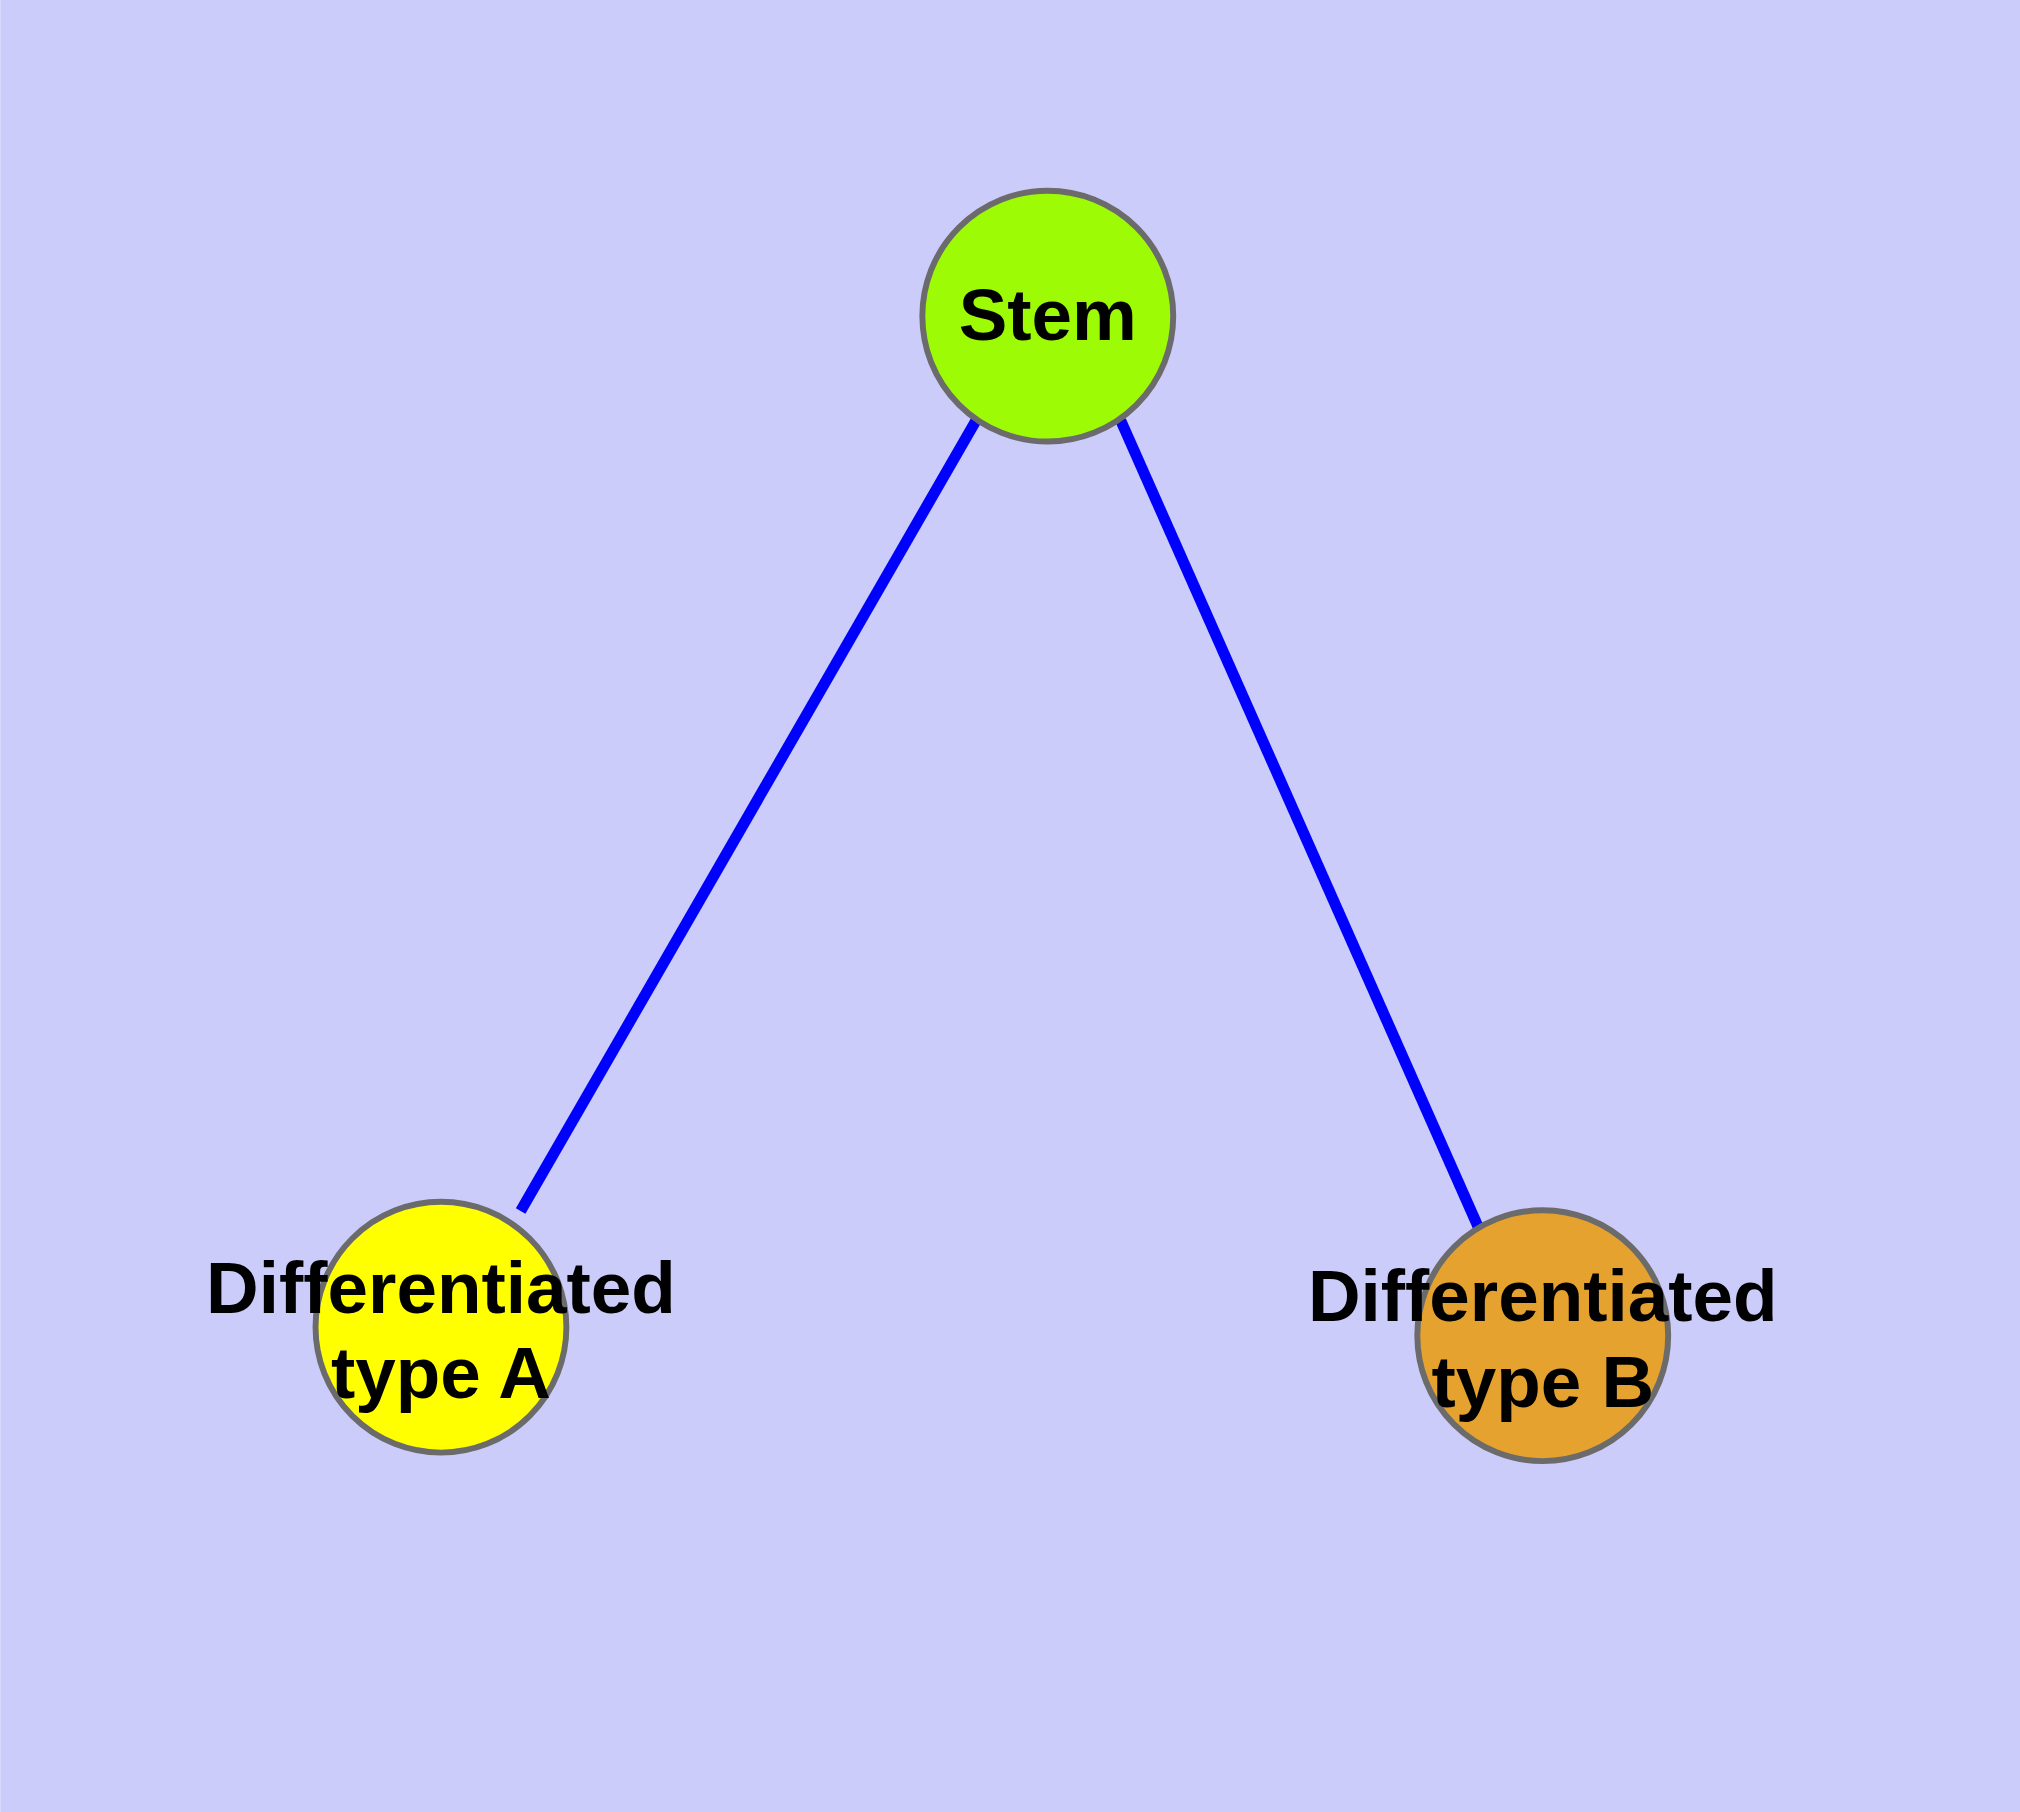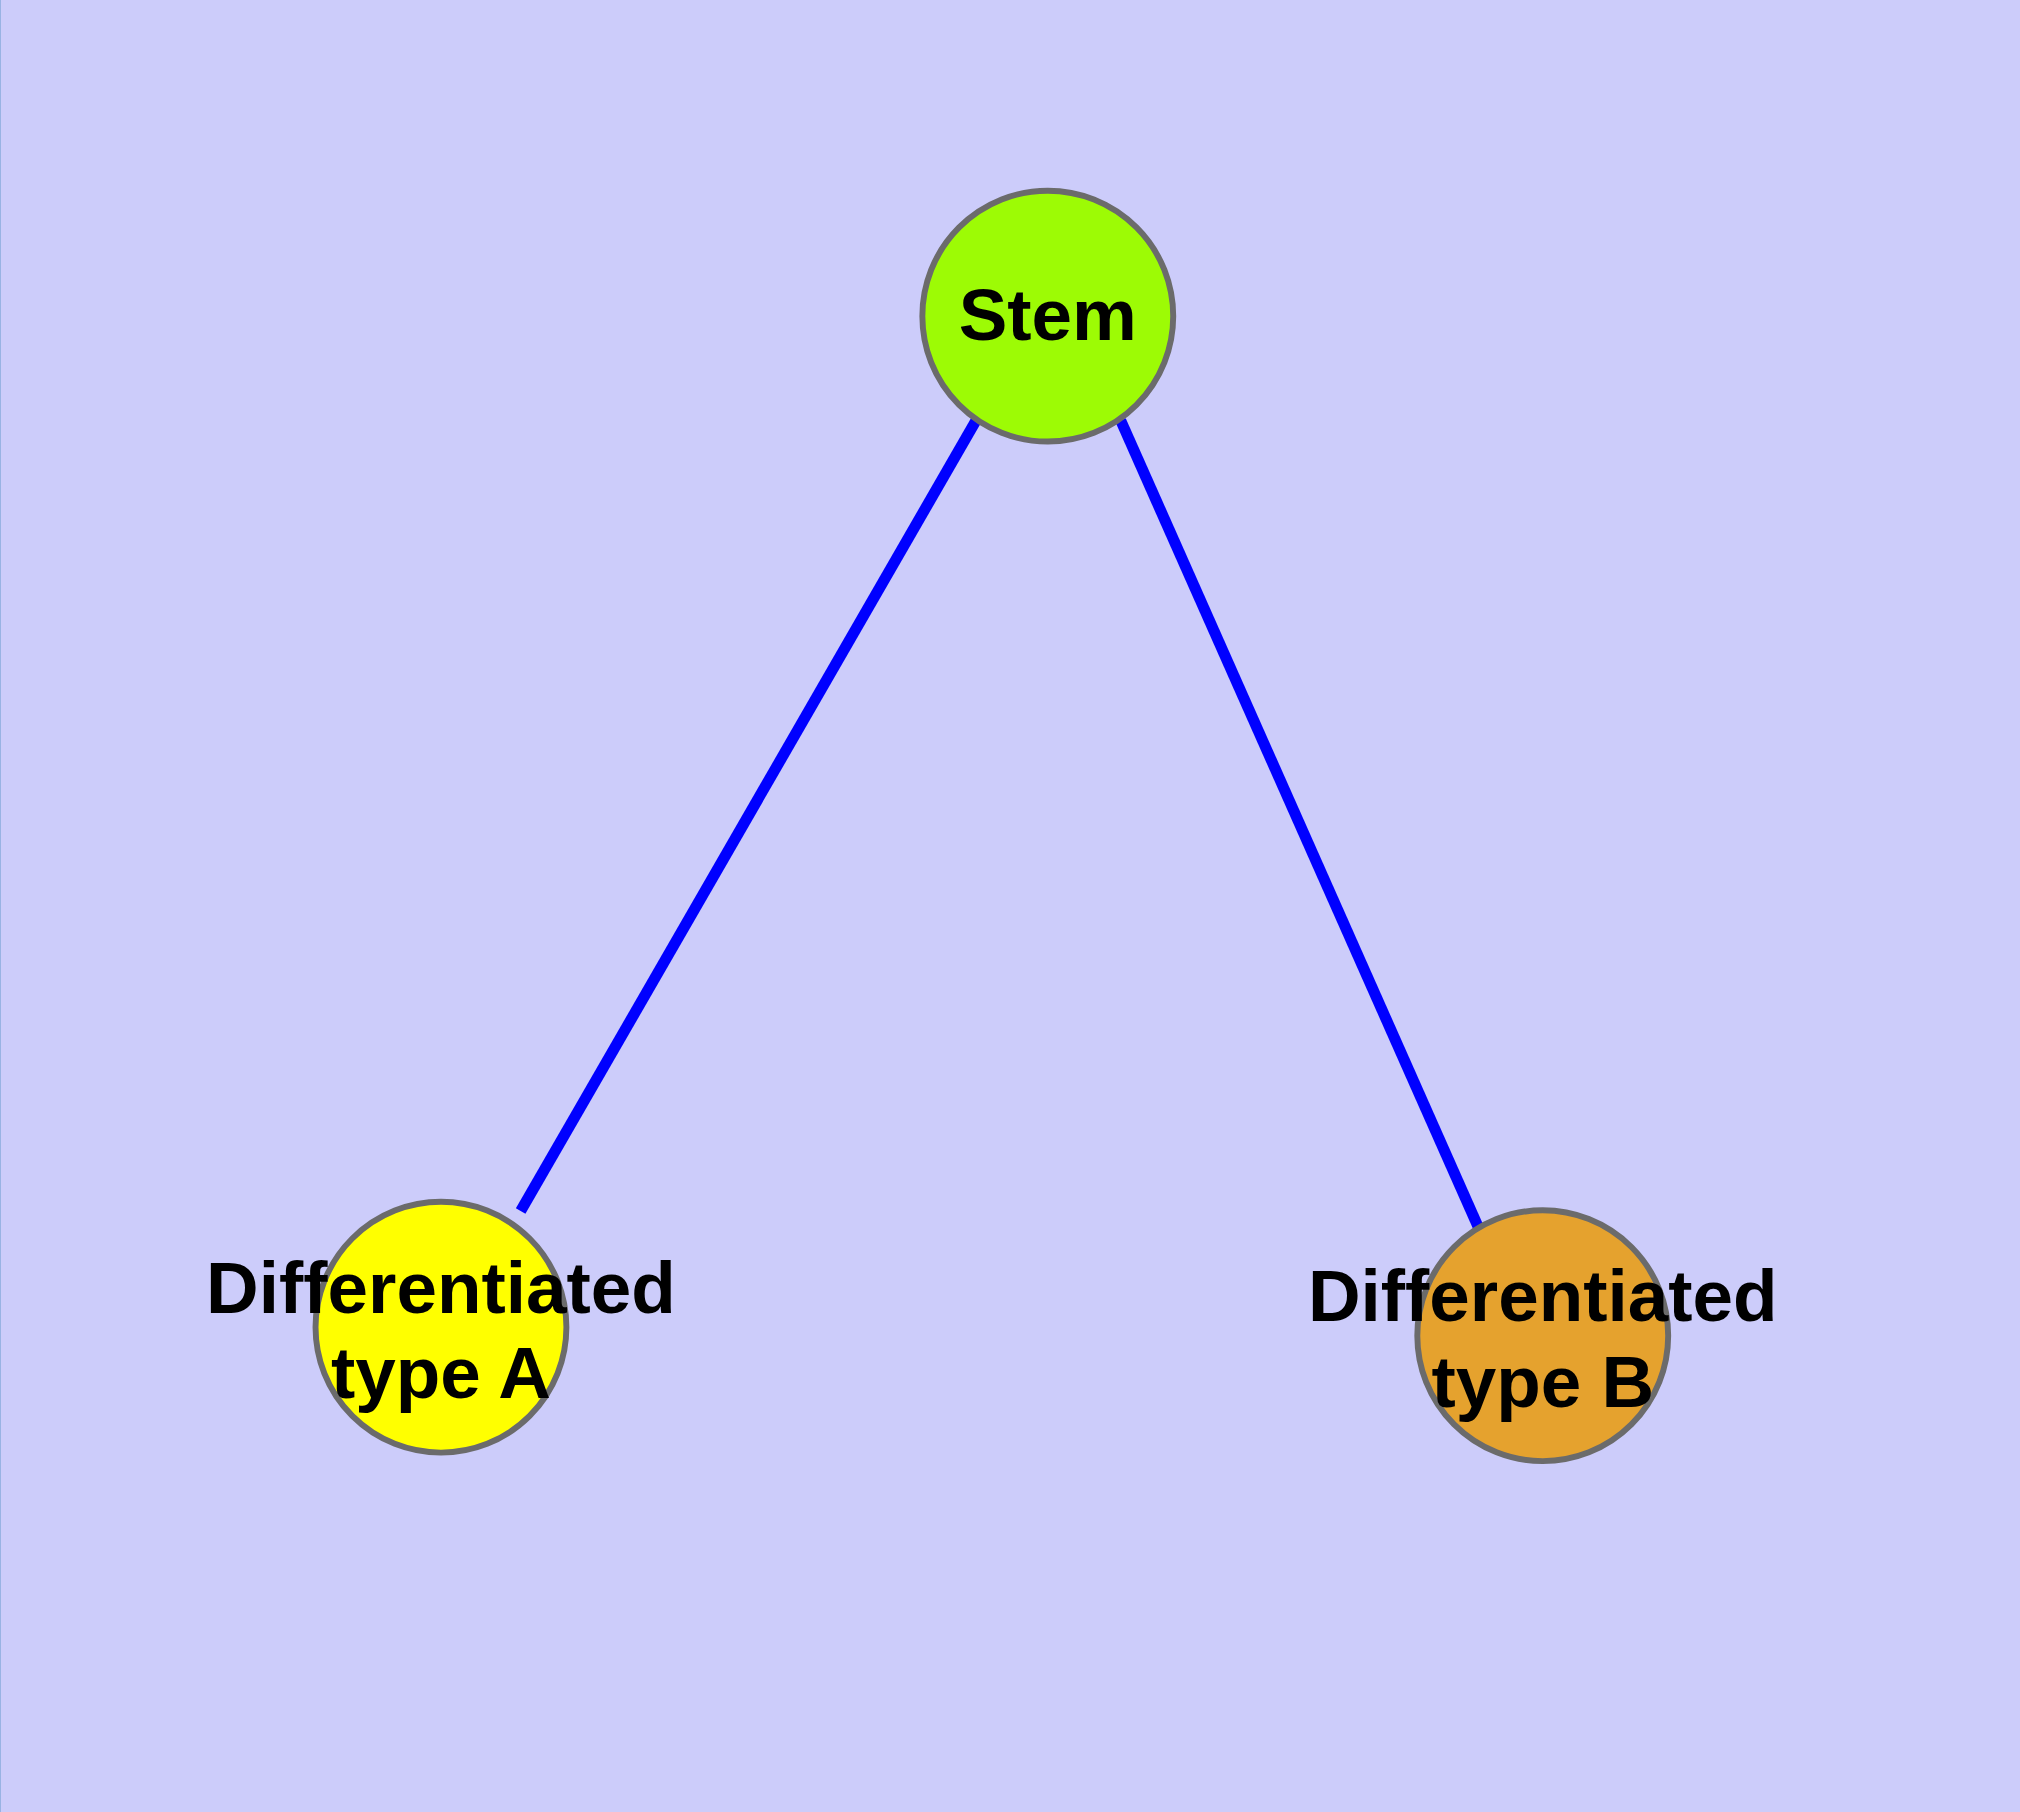--- a/index.html
+++ b/index.html
@@ -8,21 +8,21 @@
     padding: 0;
   }
   body {
     background: #ccccfa;
     font-family: "Liberation Sans", sans-serif;
   }
   #canvas {
     position: relative;
     width: 1978px;
     height: 1812px;
-    background: #0369a1;
+    background: #ffffff;
     overflow: hidden;
   }
   #graph-svg {
     position: absolute;
     left: 0;
     top: 0;
     width: 2021px;
     height: 1812px;
   }
   .node-label {

